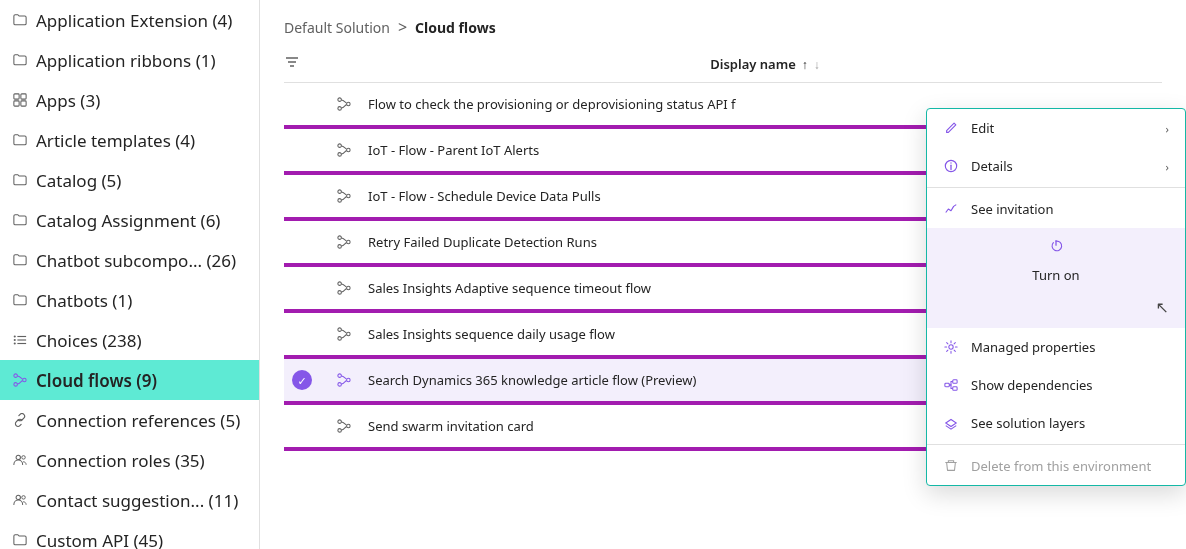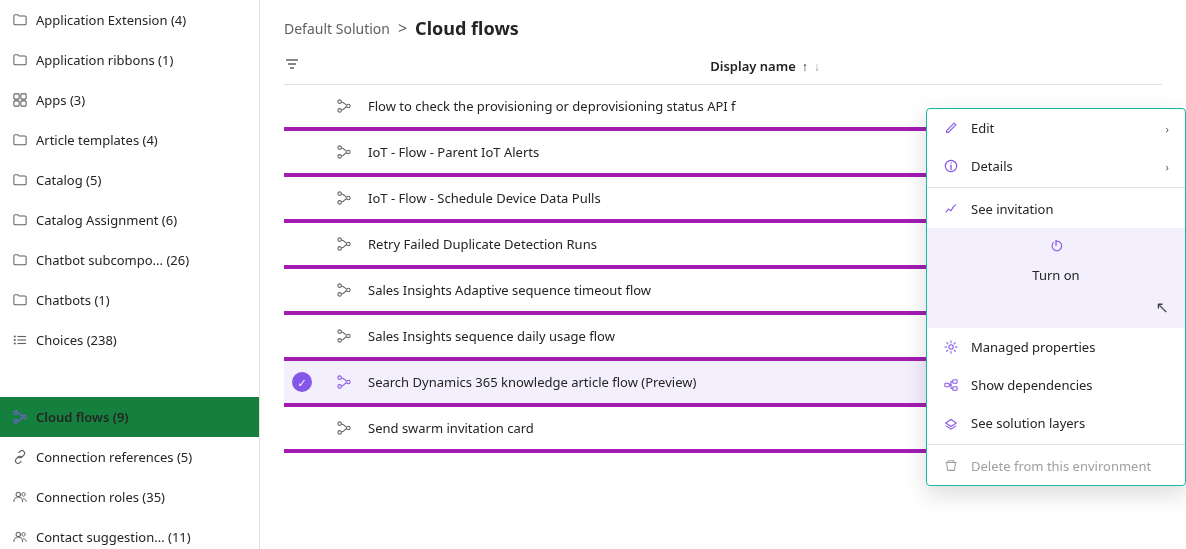--- a/index.html
+++ b/index.html
@@ -24,36 +24,35 @@
     .sidebar-item {
       display: flex;
       align-items: center;
       padding: 8px 12px;
       cursor: pointer;
       gap: 8px;
       height: 40px;
       color: #242424;
     }
     .sidebar-item.active {
-      background: #15803d;
+      background: #5eead4;
       font-weight: 600;
-      margin-top: 37px;
     }
     .sidebar-item .icon {
       width: 16px;
       height: 16px;
       flex-shrink: 0;
       display: flex;
       align-items: center;
       justify-content: center;
       color: #616161;
     }
     .sidebar-item .label {
       flex: 1;
-      font-size: 13px;
+      font-size: 17px;
       white-space: nowrap;
       overflow: hidden;
       text-overflow: ellipsis;
     }
     .sidebar-item.active .icon {
       color: #8557e8;
     }
 
     
     .sidebar::-webkit-scrollbar { width: 4px; }
@@ -73,21 +72,21 @@
       padding: 16px 24px 8px;
       display: flex;
       align-items: center;
       gap: 8px;
       font-size: 14px;
       color: #616161;
     }
     .breadcrumb .current {
       font-weight: 700;
       color: #242424;
-      font-size: 18px;
+      font-size: 14px;
     }
     .breadcrumb .sep {
       font-size: 16px;
       color: #616161;
     }
     .breadcrumb .parent {
       font-size: 14px;
       color: #616161;
       cursor: pointer;
     }

